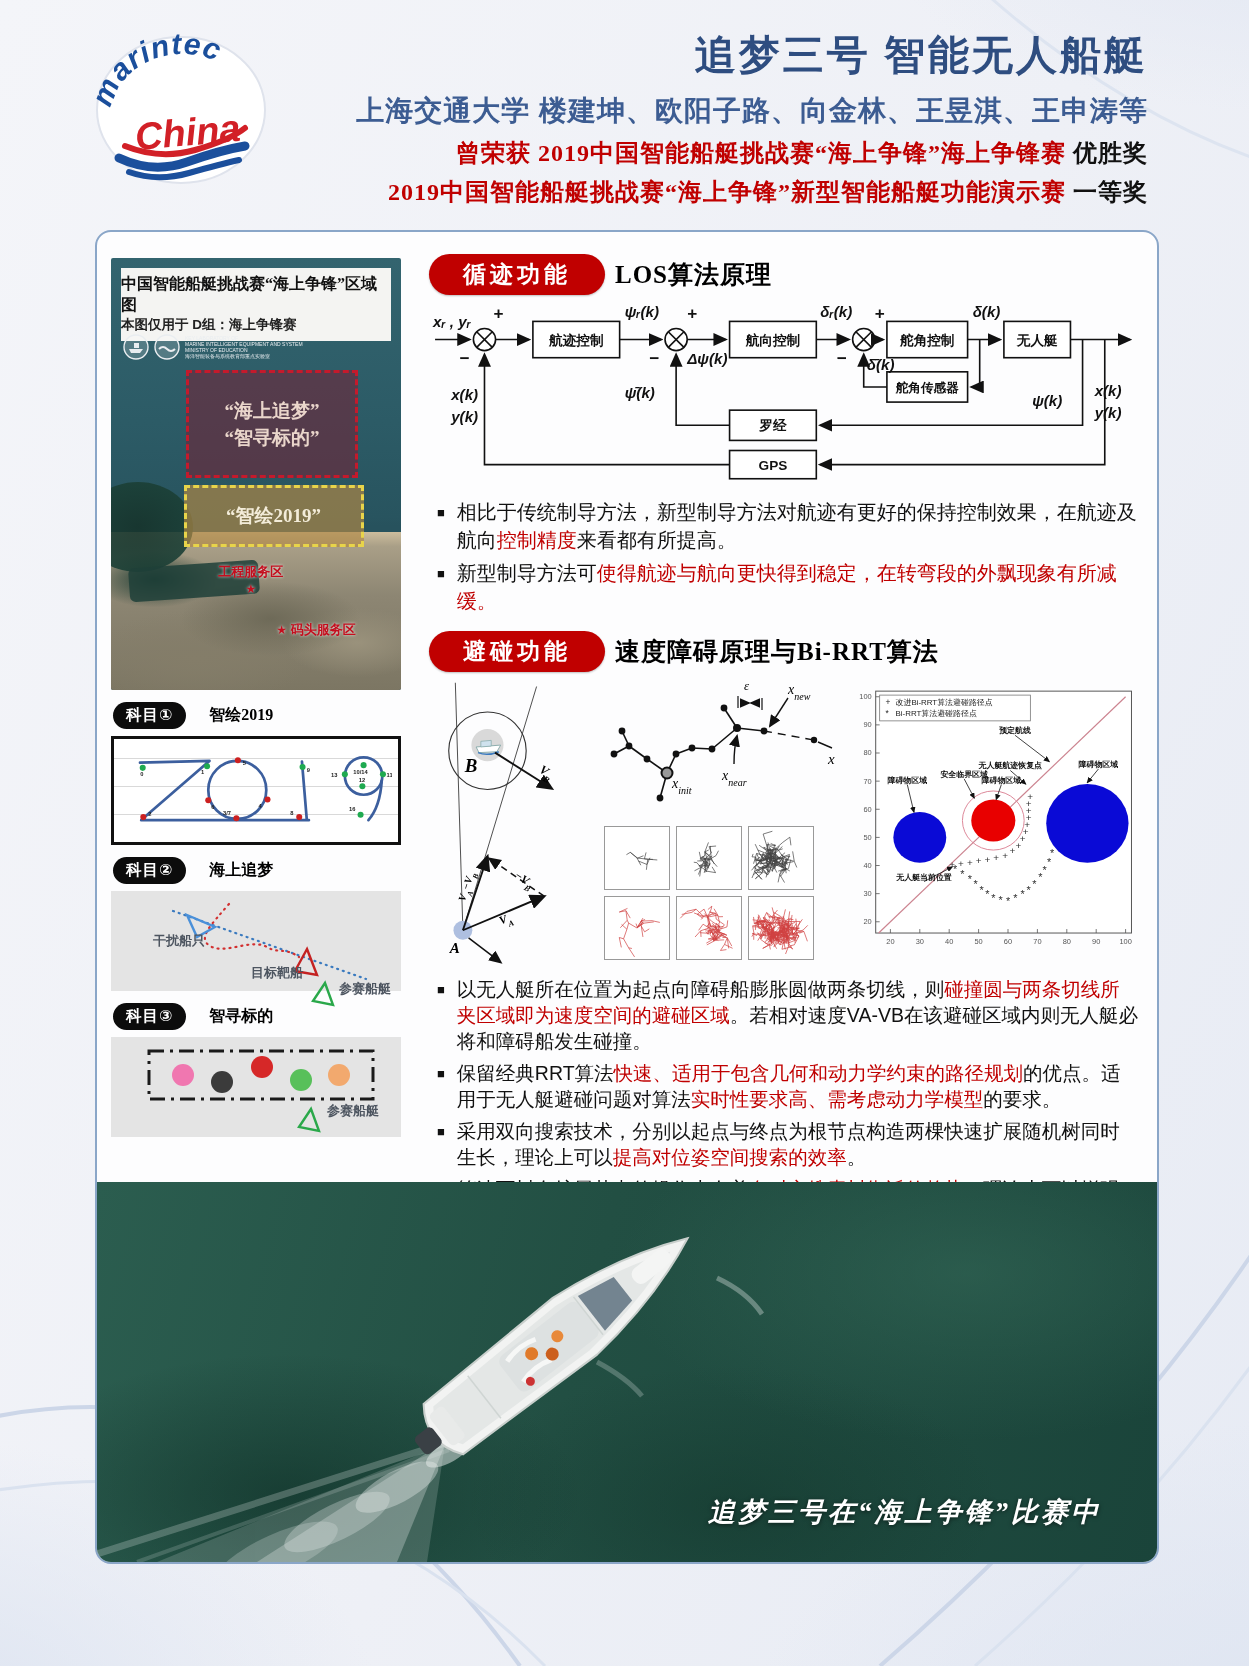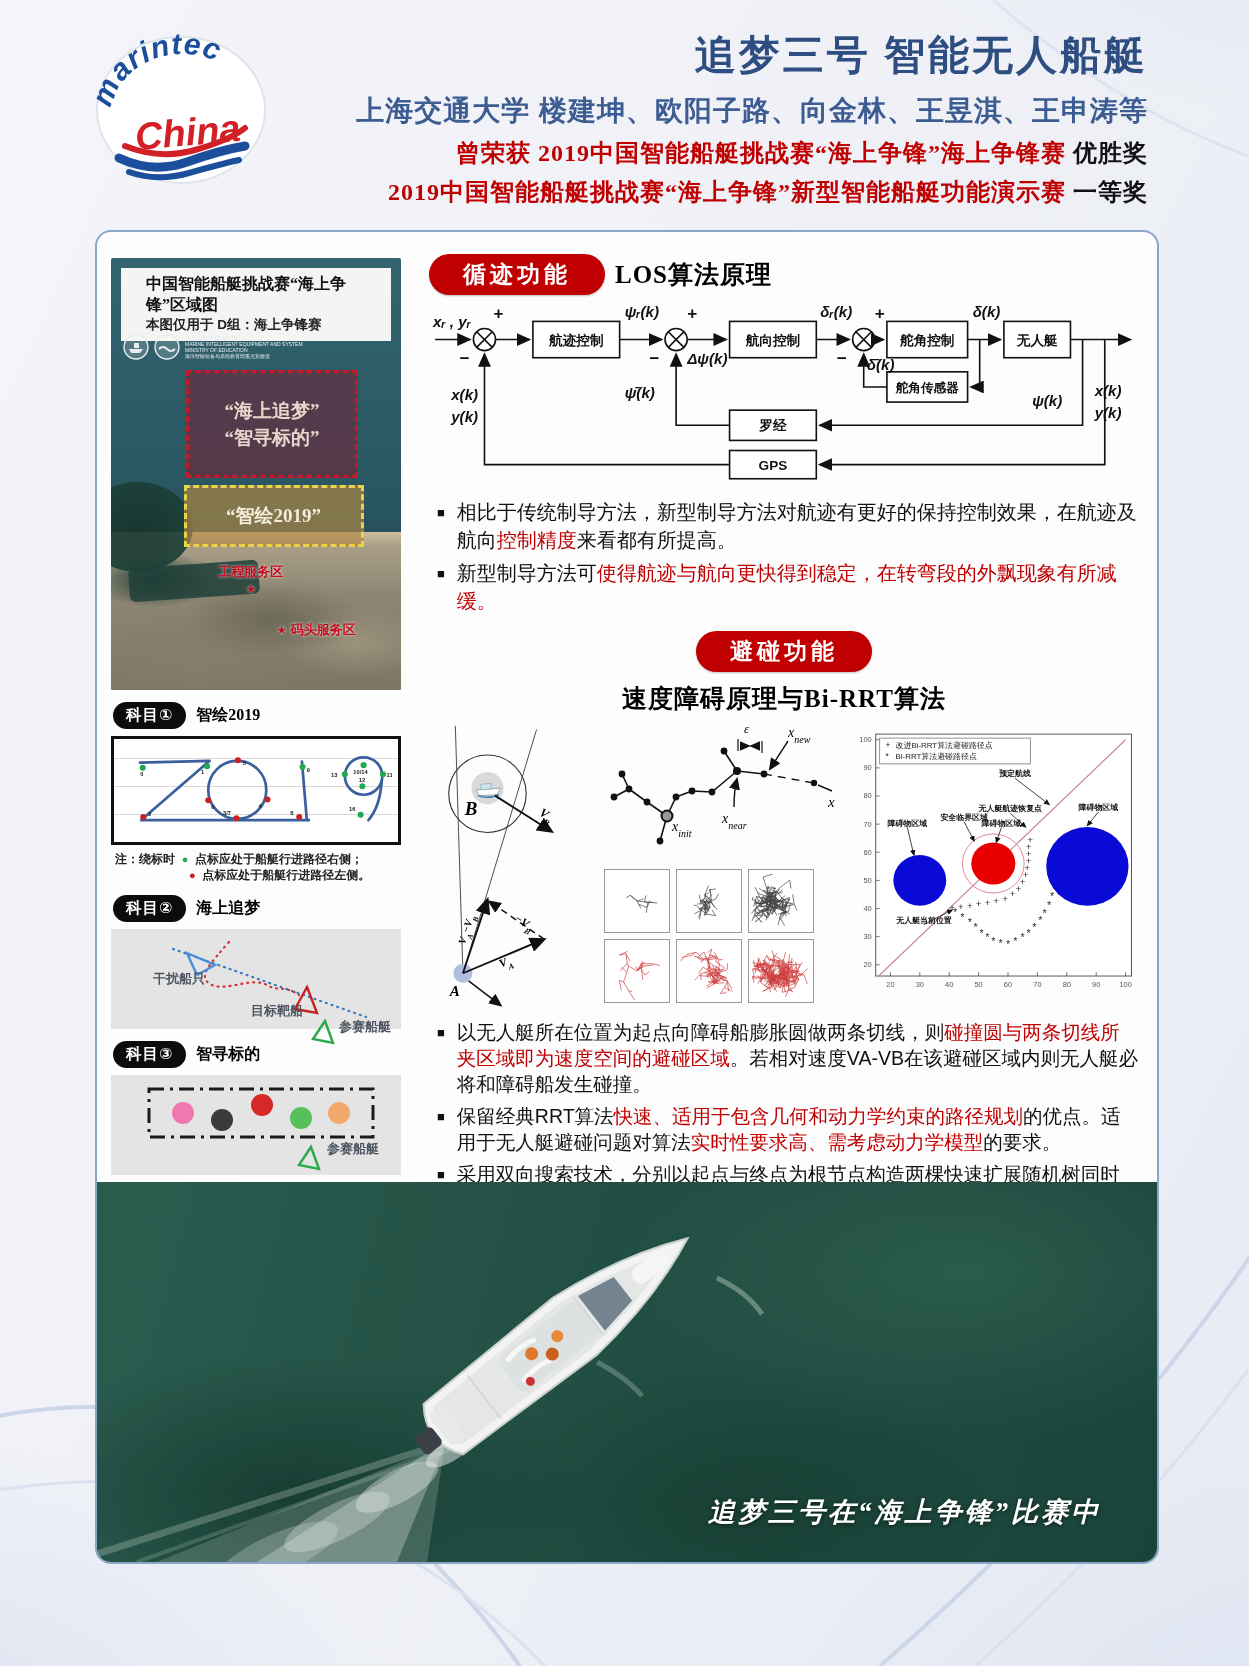--- a/index.html
+++ b/index.html
@@ -33,39 +33,39 @@
     background:
       radial-gradient(90px 40px at 15% 30%,#1d3b31 0%,rgba(29,59,49,0) 70%),
       radial-gradient(120px 50px at 55% 55%,#6e6a58 0%,rgba(110,106,88,0) 75%),
       radial-gradient(100px 46px at 85% 70%,#9a927c 0%,rgba(154,146,124,0) 75%),
       radial-gradient(140px 60px at 30% 80%,#847d69 0%,rgba(132,125,105,0) 80%),
       linear-gradient(180deg,#cdbd9d 0%,#a99f87 9%,#8d8673 40%,#7c7663 100%);}
   .map-harbor{position:absolute;left:18px;bottom:92px;width:130px;height:34px;background:#1f4038;
     border-radius:6px;transform:rotate(-4deg);opacity:.85;}
   .map-green{position:absolute;left:-28px;bottom:118px;width:110px;height:90px;border-radius:50%;
     background:radial-gradient(#16332b,#1d443a);opacity:.9;}
-  .map-titlebox{position:absolute;left:10px;top:10px;right:10px;background:#f4f4f2;padding:6px 25px 7px;}
+  .map-titlebox{position:absolute;left:10px;top:10px;right:10px;background:#f4f4f2;padding:6px 0 7px;}
   .map-title{font-family:"Liberation Serif","DejaVu Serif",serif;font-weight:bold;font-size:16px;color:#111;}
   .map-subtitle{font-size:13.5px;color:#222;margin-top:0;font-weight:bold;}
   .map-lab{position:absolute;left:12px;top:76px;display:flex;align-items:center;gap:5px;}
   .lab-lines{font-size:5px;line-height:6px;color:#e9edf0;}
   .zone{position:absolute;display:flex;flex-direction:column;align-items:center;justify-content:center;
     font-family:"Liberation Serif","DejaVu Serif",serif;font-weight:bold;text-align:center;}
   .zone-red{left:26%;top:26%;width:57%;height:23.5%;border:3px dashed #c41a2c;
     background:rgba(118,32,52,.55);color:#ead6cb;font-size:19px;line-height:27px;}
   .zone-yellow{left:25%;top:52.5%;width:60%;height:13%;border:3px dashed #e8d44a;
     background:rgba(175,136,70,.68);color:#f3ecd9;font-size:19px;}
   .poi{position:absolute;color:#c40e1e;font-weight:bold;font-size:13px;
     text-shadow:0 0 3px rgba(255,255,255,.85);}
   .poi-star{font-size:12px;}
   .poi1{left:37%;top:70.5%;text-align:center;}
   .poi1 .poi-star{display:block;margin-top:1px;}
   .poi2{left:57%;top:84%;}
   
-  .subject-row{display:flex;align-items:center;gap:10px;margin:12px 0 7px 2px;}
+  .subject-row{display:flex;align-items:center;gap:23px;margin:12px 0 7px 2px;}
   .subject-badge{background:#0c0c0c;color:#fff;font-weight:bold;font-size:15.5px;
     border-radius:14px;padding:3px 13px;letter-spacing:1px;}
   .subject-title{font-family:"Liberation Serif","DejaVu Serif",serif;font-weight:bold;font-size:16px;color:#000;}
   .course-box{position:relative;width:284px;height:103px;border:3px solid #111;background:
      repeating-linear-gradient(0deg,#fff 0 27px,#d9d9d9 27px 28px),
      repeating-linear-gradient(90deg,rgba(255,255,255,0) 0 27px,#d9d9d9 27px 28px),#fff;}
   .course-box svg{position:absolute;inset:0;}
   .note{font-size:12px;color:#222;margin:6px 0 0 4px;line-height:16px;font-weight:bold;}
   .note .dot{font-size:11px;}
   .note .g{color:#1faa50;} .note .r{color:#cc2020;}
@@ -216,24 +216,20 @@
               <circle cx="764" cy="106" r="10" fill="#1faa50"></circle>
               <text x="718" y="114" font-size="19" font-weight="bold" fill="#222">13</text>
               <circle cx="890" cy="106" r="10" fill="#1faa50"></circle>
               <text x="902" y="114" font-size="19" font-weight="bold" fill="#222">11/15</text>
               <circle cx="822" cy="146" r="10" fill="#1faa50"></circle>
               <text x="810" y="132" font-size="19" font-weight="bold" fill="#222">12</text>
               <circle cx="816" cy="240" r="10" fill="#1faa50"></circle>
               <text x="778" y="228" font-size="19" font-weight="bold" fill="#222">16</text>
             </g>
         </svg>
-      </div>
-      <div class="note">
-        <div><span>注：绕标时</span>&nbsp;&nbsp;<span class="dot g">●</span>&nbsp;&nbsp;<span>点标应处于船艇行进路径右侧；</span></div>
-        <div class="note-l2"><span class="dot r">●</span>&nbsp;&nbsp;<span>点标应处于船艇行进路径左侧。</span></div>
       </div>
 
       <div class="subject-row">
         <span class="subject-badge">科目②</span>
         <span class="subject-title">海上追梦</span>
       </div>
       <div class="gray-box" style="height:100px;">
         <svg viewBox="0 0 290 116" width="290" height="116">
           <path d="M 62 20 L 255 88" stroke="#3a7abf" stroke-width="2.2" stroke-dasharray="1 5" stroke-linecap="round" fill="none"></path>
           <path d="M 118 13 C 100 34 86 47 99 55 C 114 64 140 47 156 56 C 167 63 174 56 188 66" stroke="#d23030" stroke-width="2.2" stroke-dasharray="1 5" stroke-linecap="round" fill="none"></path>
@@ -347,21 +343,21 @@
           <div class="bullet">
             <span class="bullet-marker">■</span>
             <div class="bullet-text"><span>相比于传统制导方法，新型制导方法对航迹有更好的保持控制效果，在航迹及航向</span><span class="em-red">控制精度</span><span>来看都有所提高。</span></div>
           </div>
           <div class="bullet">
             <span class="bullet-marker">■</span>
             <div class="bullet-text"><span>新型制导方法可</span><span class="em-red">使得航迹与航向更快得到稳定，在转弯段的外飘现象有所减缓。</span></div>
           </div>
         </div>
 
-      <div class="sec-row" style="margin-top:16px;flex-direction:column;">
+      <div class="sec-row" style="margin-top:16px;">
         <span class="sec-pill">避碰功能</span>
         <span class="sec-heading">速度障碍原理与Bi-RRT算法</span>
       </div>
 
       <div class="diagrams-row">
 
         <svg viewBox="0 0 170 310" width="162" height="295">
           <defs>
               <marker id="ah2" markerWidth="9" markerHeight="8" refX="7.5" refY="4" orient="auto">
                 <path d="M0,0 L9,4 L0,8 Z" fill="#111"></path>

